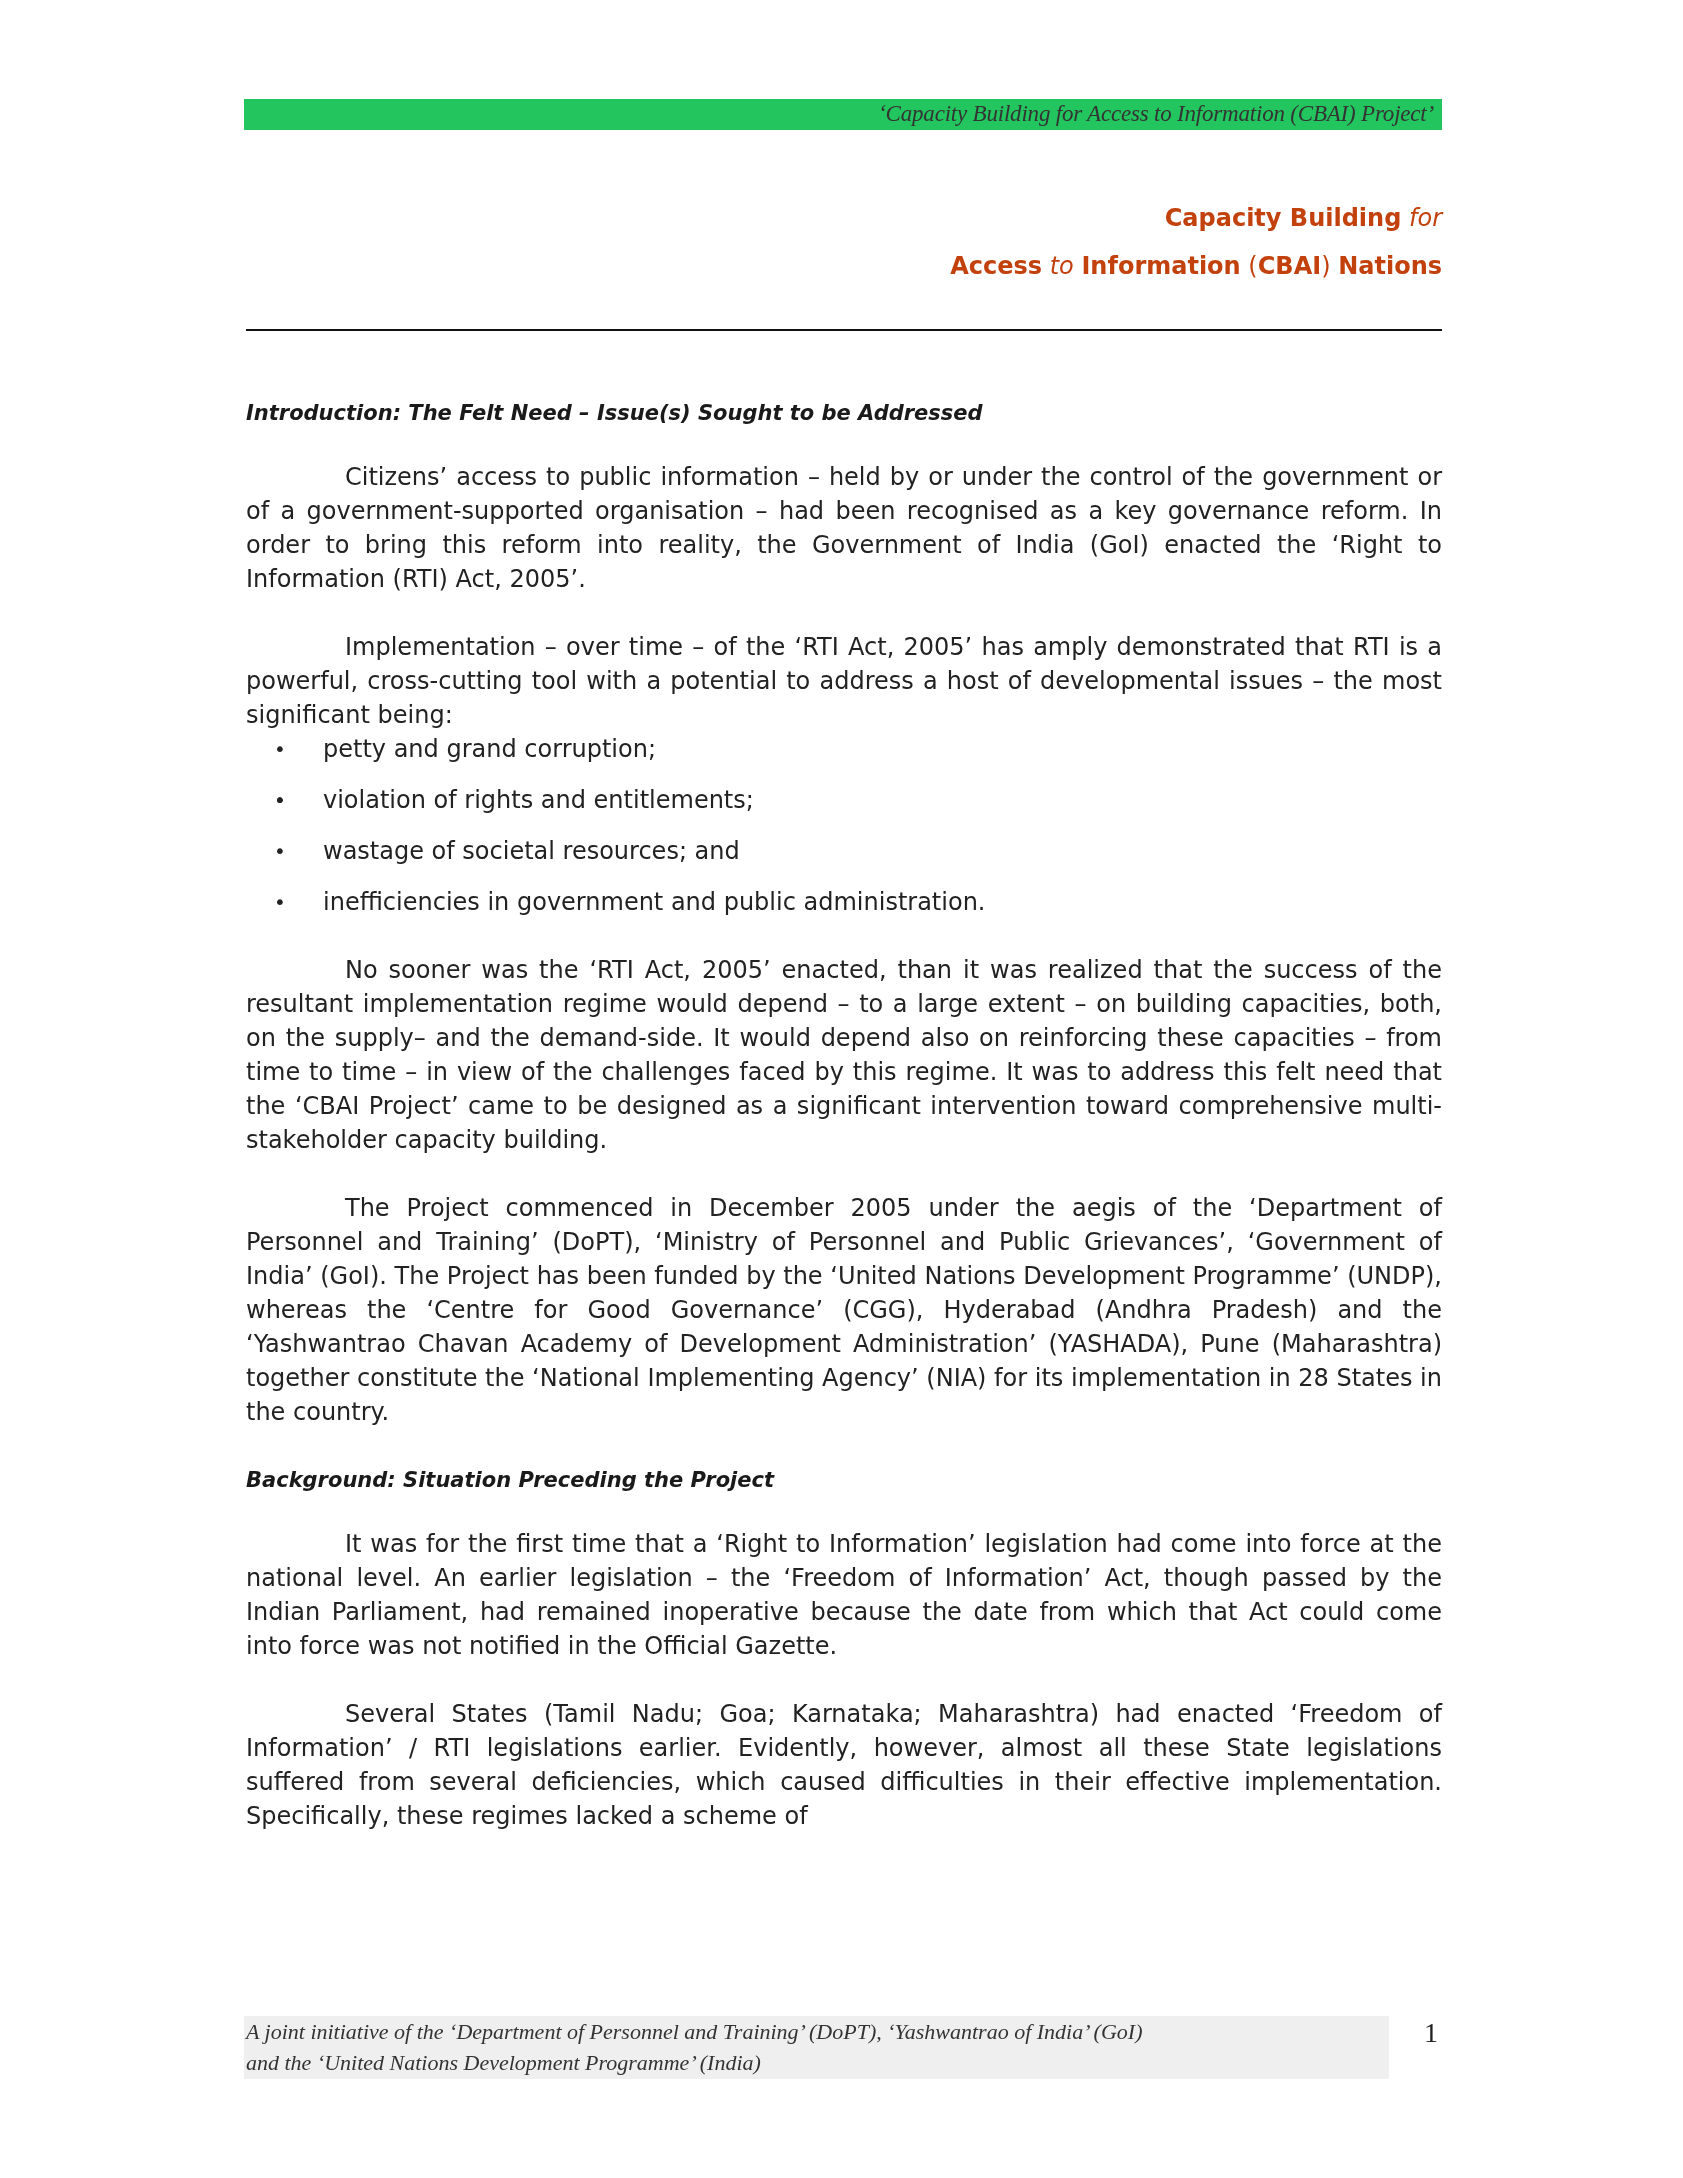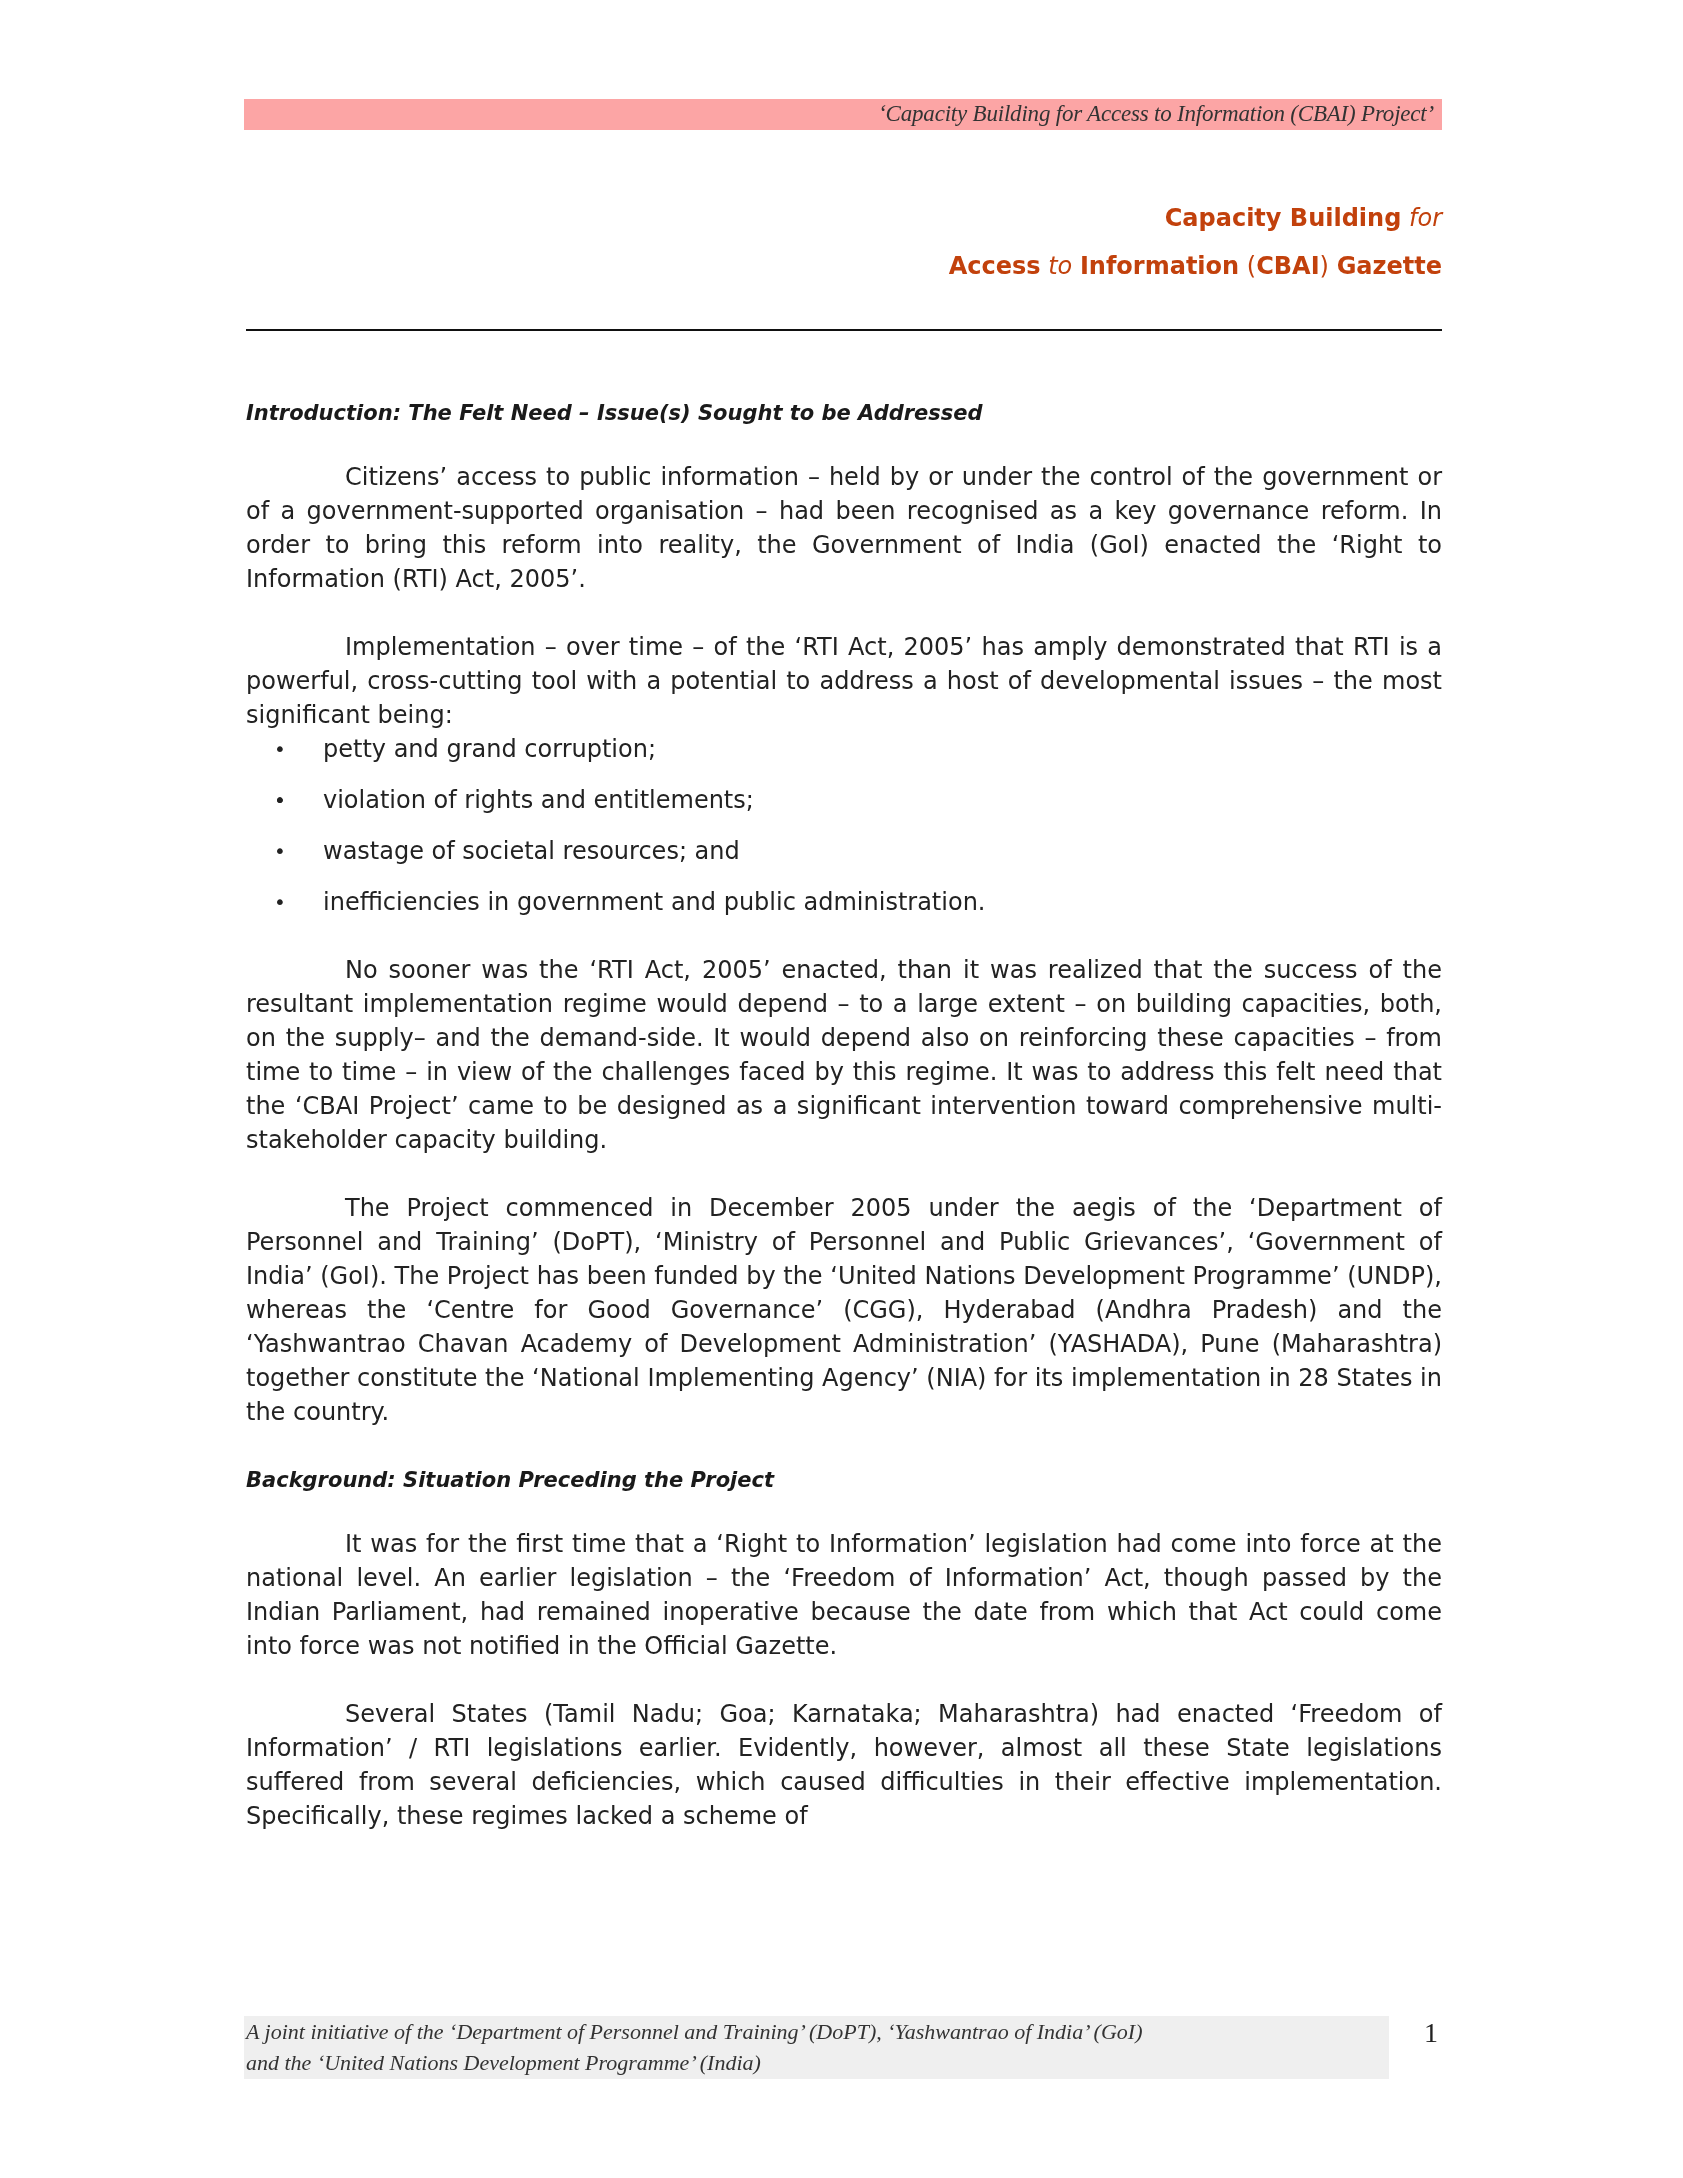--- a/index.html
+++ b/index.html
@@ -14,21 +14,21 @@
       overflow: hidden;
       color: #1a1a1a;
       font-family: "DejaVu Sans", sans-serif;
     }
     .header-band {
       position: absolute;
       left: 244px;
       top: 99px;
       width: 1198px;
       height: 31px;
-      background: #fca5a5;
+      background: #22c55e;
     }
     .header-text {
       position: absolute;
       right: 8px;
       top: 2px;
       font-family: "Liberation Serif", serif;
       font-style: italic;
       font-size: 23px;
       color: #333;
       letter-spacing: -0.2px;
@@ -137,21 +137,21 @@
 <div class="title-block">
   <div>
     <b>Capacity Building</b>
     <i>for</i>
   </div>
   <div>
     <b>Access</b>
     <i>to</i>
     <b>Information</b>
     <span class="paren">(</span><b>CBAI</b><span class="paren">)</span>
-    <b>Gazette</b>
+    <b>Nations</b>
   </div>
 </div>
 
 <div class="rule"></div>
 
 <div class="content">
   <h2 class="section-heading">Introduction: The Felt Need – Issue(s) Sought to be Addressed</h2>
 
   <p class="para">Citizens’ access to public information – held by or under the control of the government or of a government-supported organisation – had been recognised as a key governance reform. In order to bring this reform into reality, the Government of India (GoI) enacted the ‘Right to Information (RTI) Act, 2005’.</p>
 

